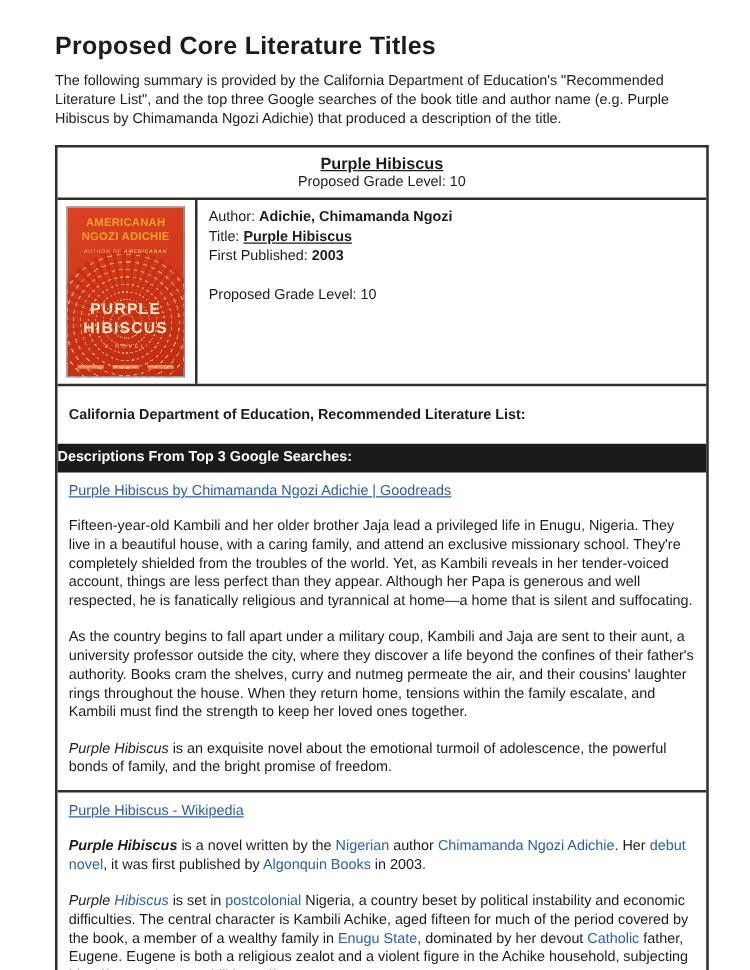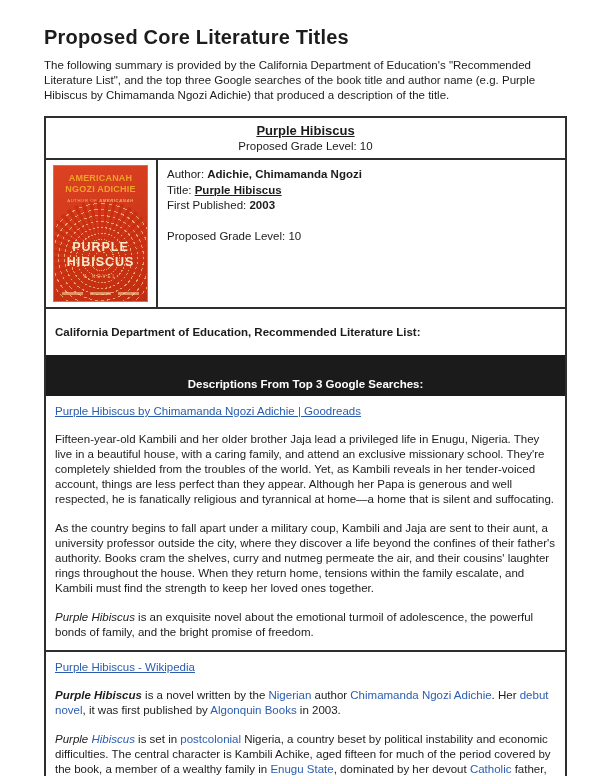--- a/index.html
+++ b/index.html
@@ -41,21 +41,21 @@
   .details-cell{flex:1;padding:7px 9px;font-size:11.5px;line-height:15.5px;}
   .detail-line{white-space:nowrap;}
   .spacer-line{height:15px;}
   .b{font-weight:bold;}
   .bu{font-weight:bold;text-decoration:underline;}
   .cde-row{
     padding:17px 9px;min-height:42px;font-size:11.5px;font-weight:bold;
   }
   .bar-row{
     background:#1b1b1b;color:#ffffff;font-weight:bold;font-size:11.5px;
-    text-align:center;padding:23px 0 6px 0;
+    text-align:left;padding:5px 0 6px 0;
   }
   .search-section{padding:8px 9px 10px 9px;font-size:11.5px;line-height:15px;}
   .goodreads-section{border-bottom:2px solid #2e2e2e;min-height:227px;}
   .wikipedia-section{min-height:123px;}
   .result-link{
     color:#2a5db0;text-decoration:underline;display:inline-block;
     margin-bottom:13px;cursor:pointer;font-size:11.5px;
   }
   .search-section p{margin:0 0 14px 0;}
   .search-section p:last-child{margin-bottom:0;}

